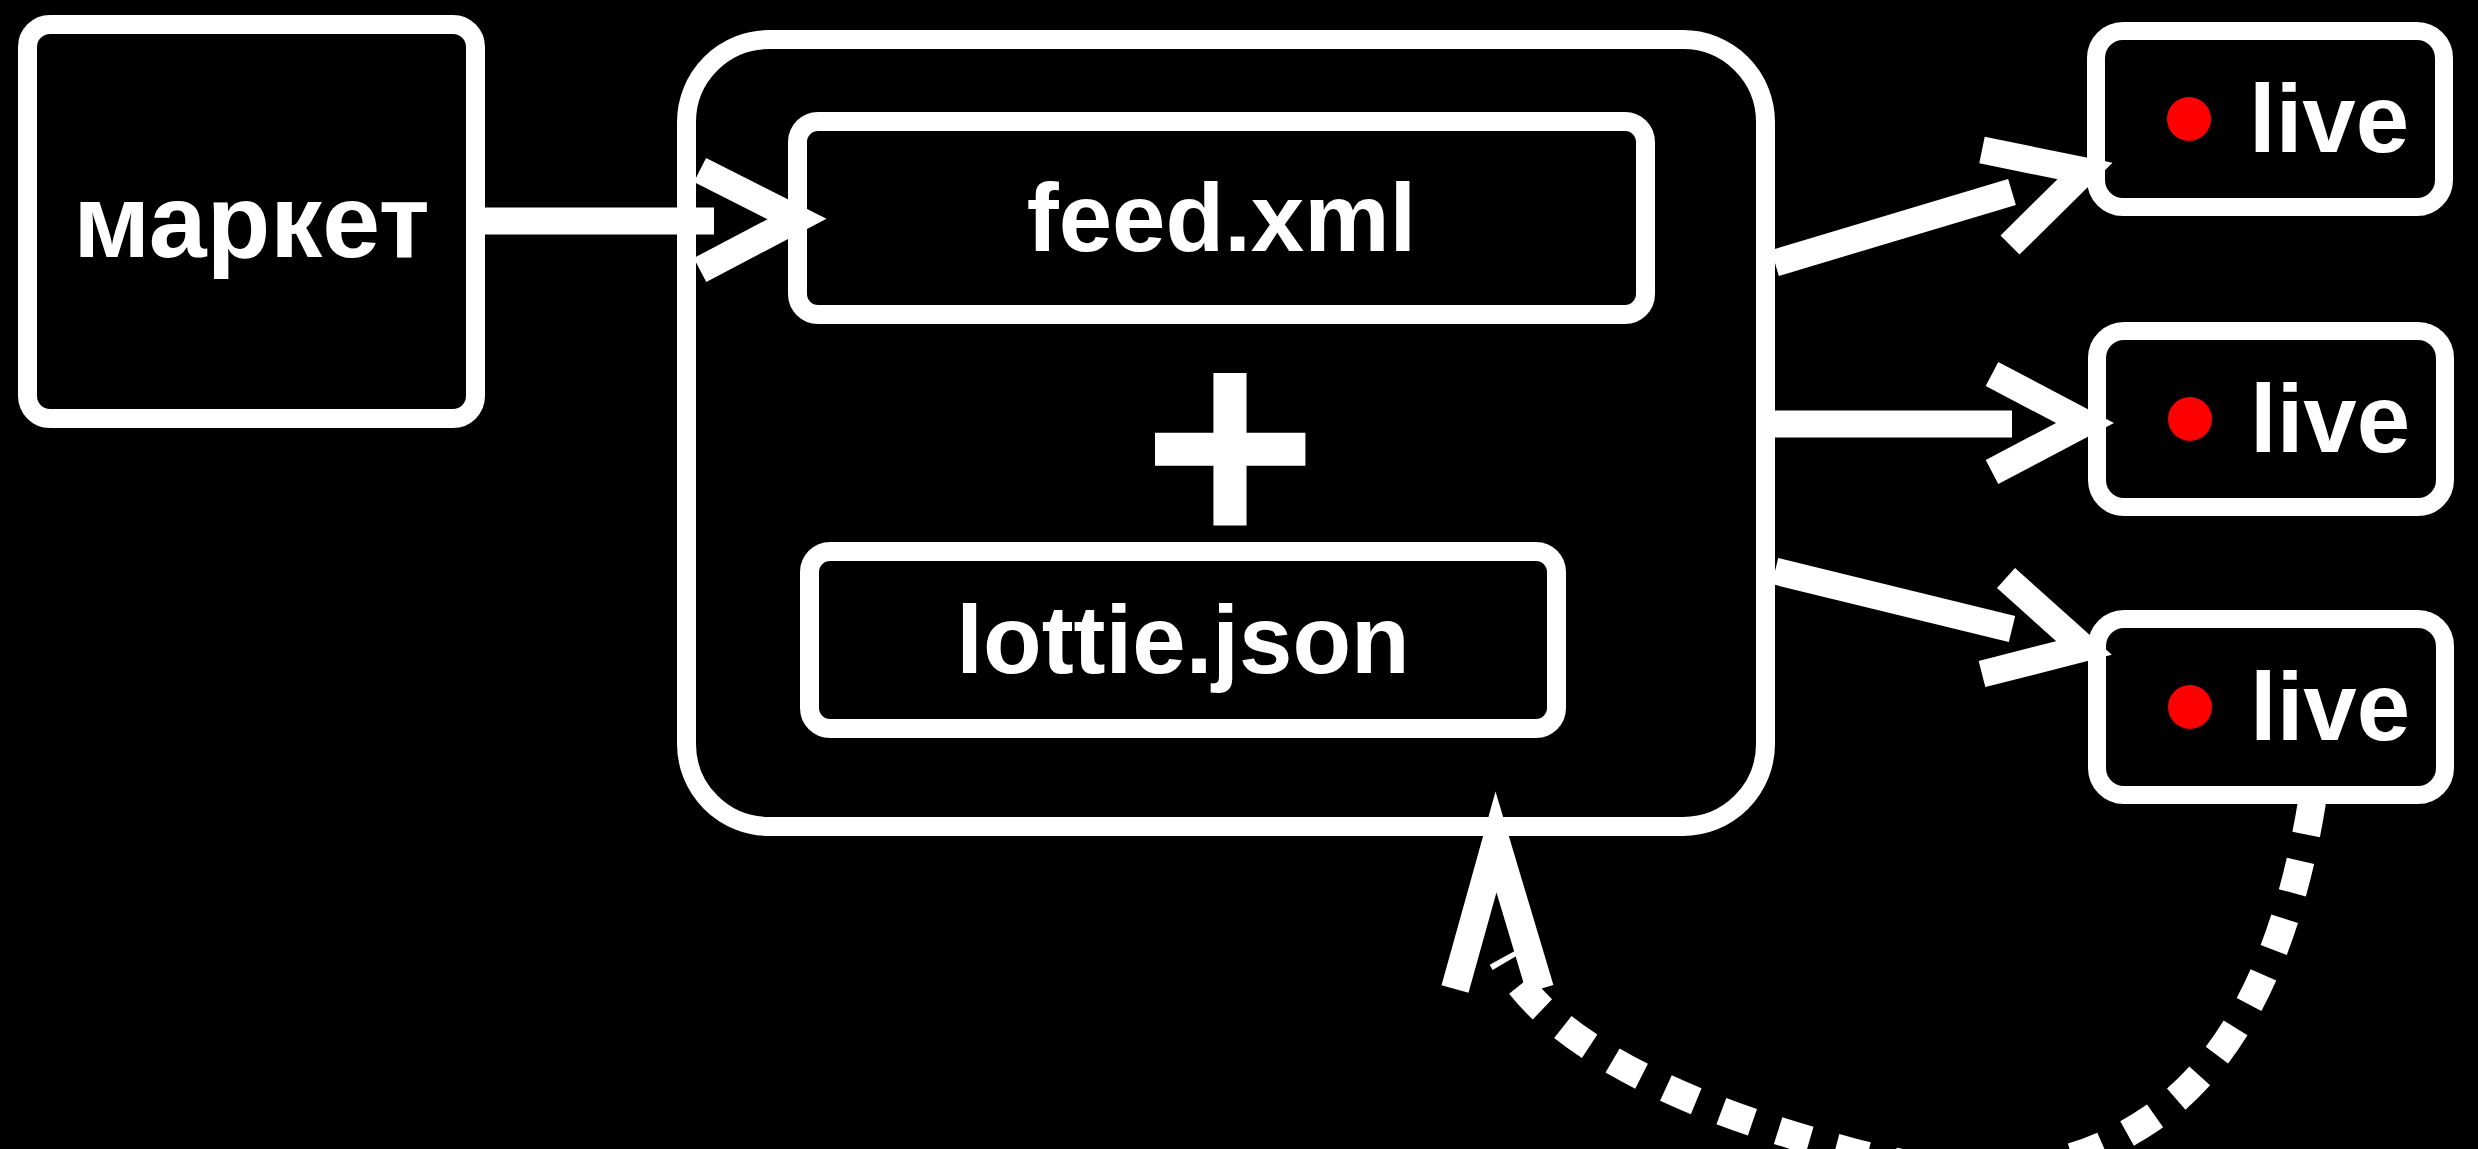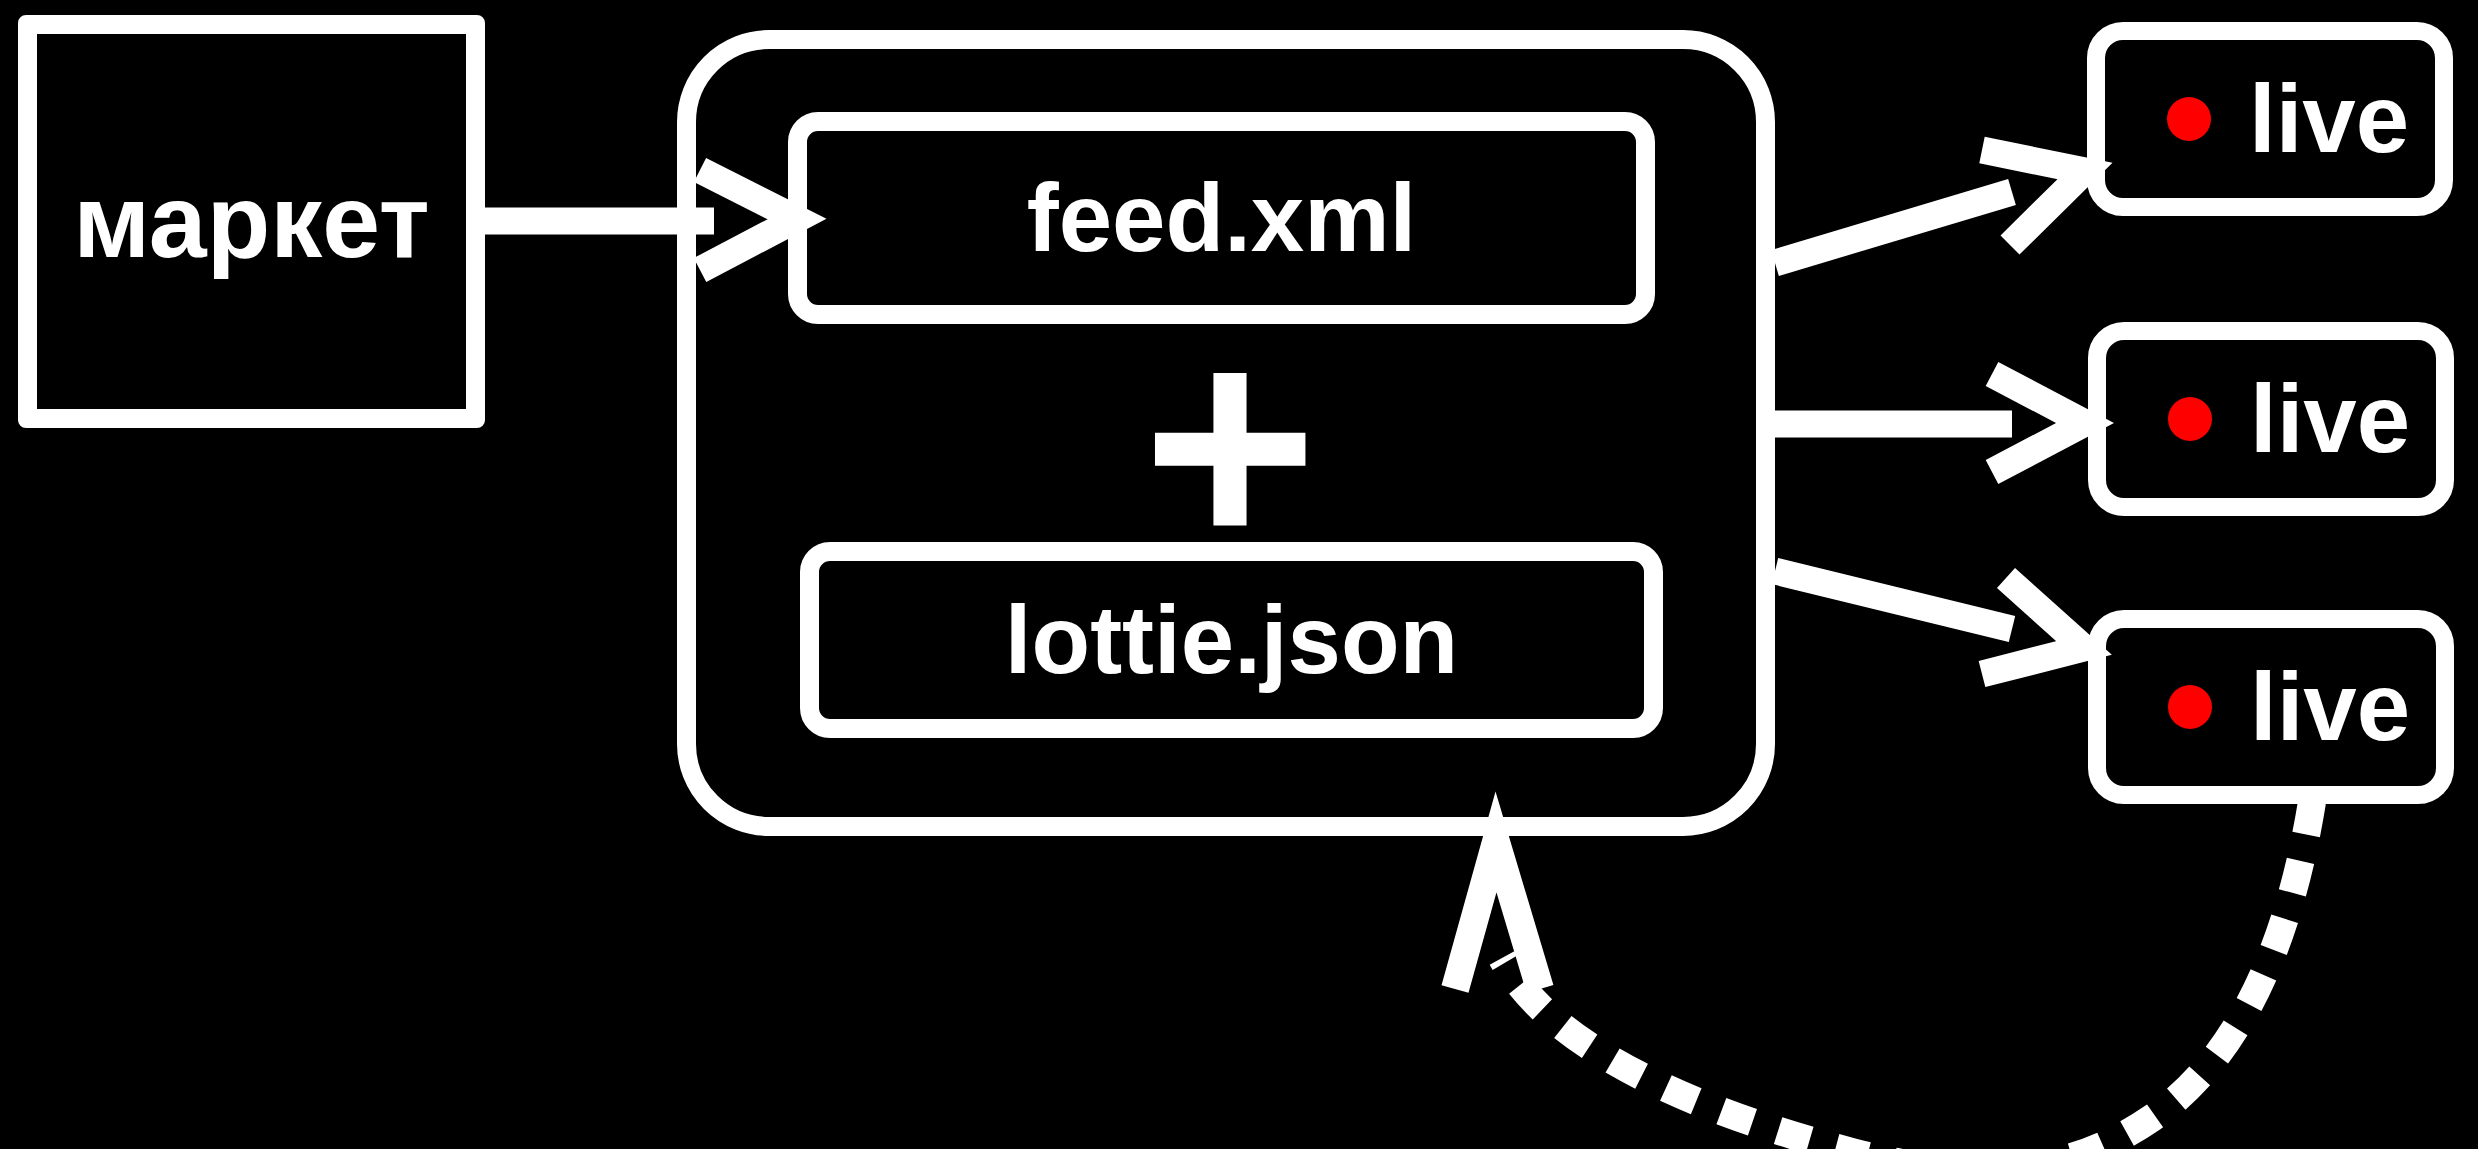--- a/index.html
+++ b/index.html
@@ -23,37 +23,37 @@
     border: 19px solid #fff;
     background: #000;
     display: flex;
     align-items: center;
     justify-content: center;
     color: #fff;
   }
   #market-box {
     left: 18px; top: 15px;
     width: 467px; height: 413px;
-    border-radius: 8px;
+    border-radius: 32px;
     font-size: 104px;
   }
   #central-box {
     left: 677px; top: 30px;
     width: 1098px; height: 806px;
     border-radius: 92px;
   }
   #feed-box {
     left: 788px; top: 112px;
     width: 867px; height: 212px;
     border-radius: 30px;
     font-size: 96px;
   }
   #lottie-box {
     left: 800px; top: 542px;
-    width: 863px; height: 196px;
+    width: 766px; height: 196px;
     border-radius: 30px;
     font-size: 96px;
   }
   #plus-sign {
     position: absolute;
     left: 1080px; top: 300px;
     width: 300px; height: 290px;
     display: flex;
     align-items: center;
     justify-content: center;

